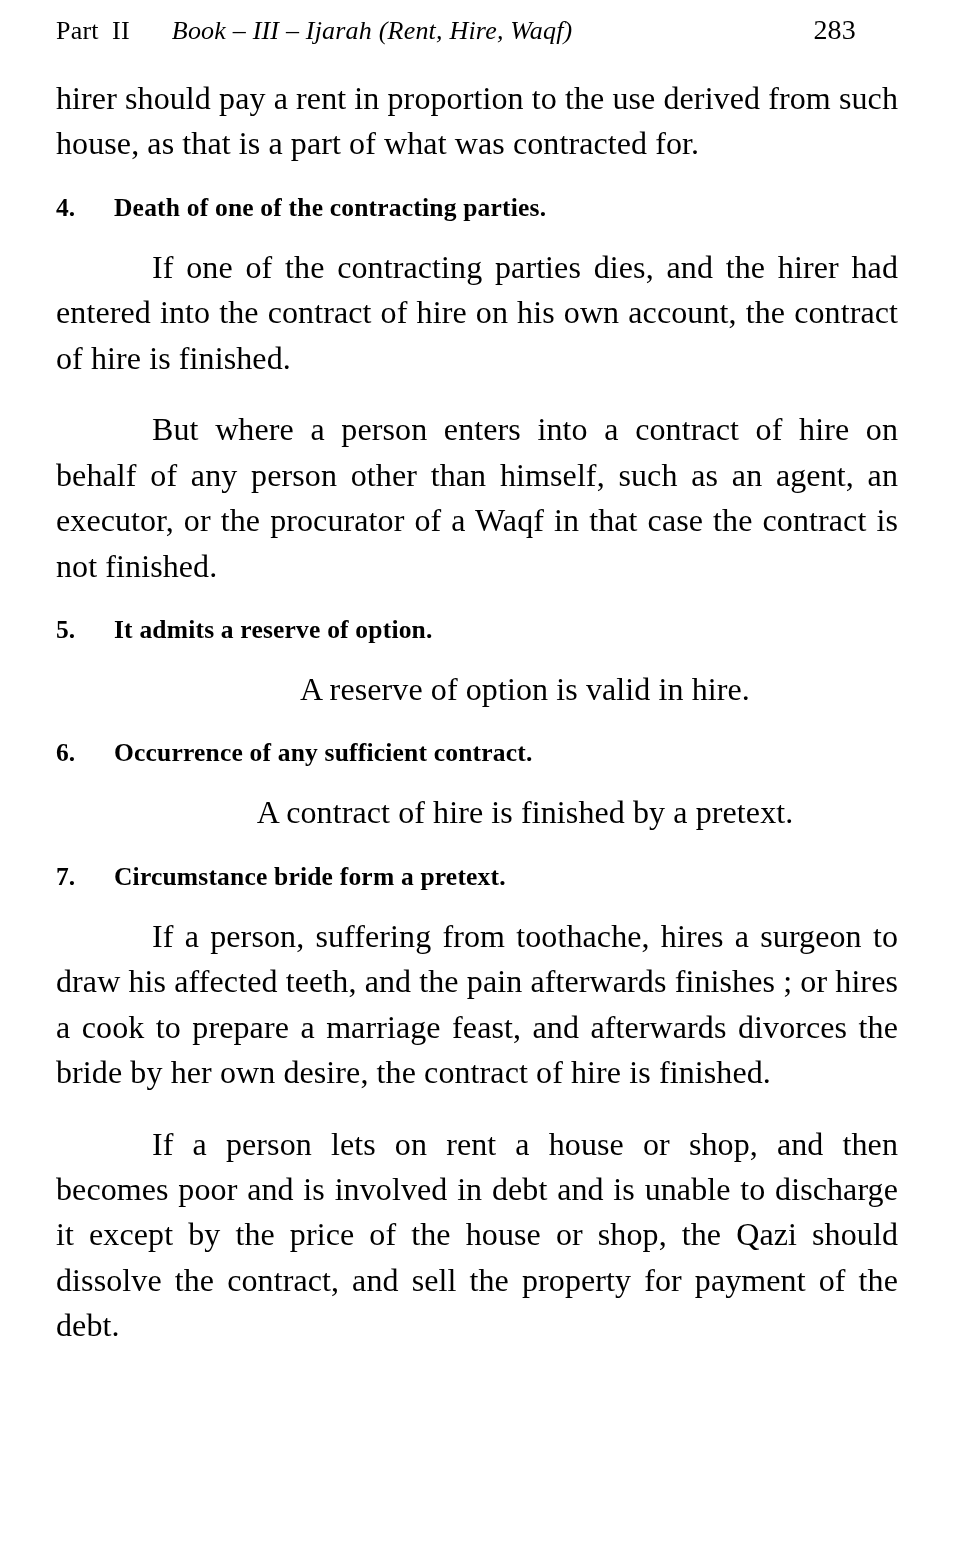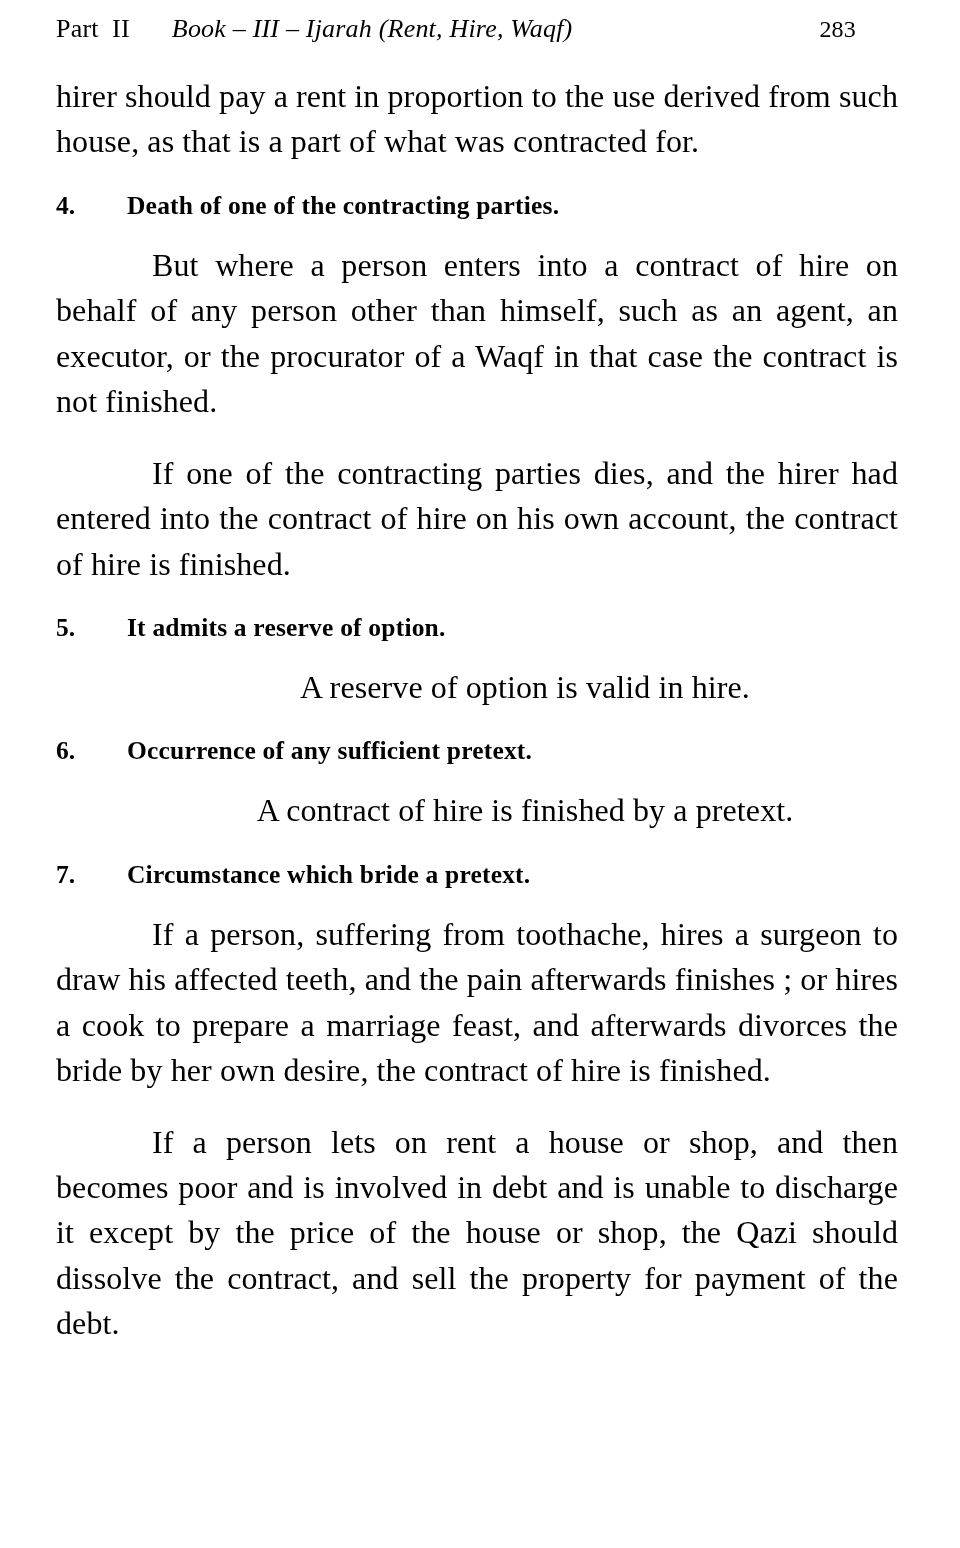--- a/index.html
+++ b/index.html
@@ -34,21 +34,21 @@
     font-weight: normal;
     white-space: pre;
   }
   .header .booktitle {
     font-style: italic;
     margin-left: 42px;
     white-space: pre;
   }
   .header .pageno {
     margin-left: auto;
-    font-size: 24px;
+    font-size: 28px;
     padding-right: 42px;
   }
 
   p.body {
     font-size: 32px;
     line-height: 1.42;
     margin: 0 0 26px 0;
     text-align: justify;
     text-justify: inter-word;
     letter-spacing: 0.1px;
@@ -70,59 +70,58 @@
     font-weight: bold;
     font-size: 25.5px;
     margin: 0 0 22px 0;
   }
   .numbered .num {
     width: 58px;
     flex: 0 0 58px;
   }
   .numbered .title {
     letter-spacing: 0.2px;
-    margin-left: 13px;
   }
 </style>
 </head>
 <body>
 
 <div class="page">
 
   <div class="header">
     <span class="part">Part  II</span>
     <span class="booktitle">Book – III – Ijarah (Rent, Hire, Waqf)</span>
     <span class="pageno">283</span>
   </div>
 
   <p class="body noindent">hirer should pay a rent in proportion to the use derived from such house, as that is a part of what was contracted for.</p>
 
   <div class="numbered">
     <span class="num">4.</span>
     <span class="title">Death of one of the contracting parties.</span>
   </div>
 
+  <p class="body indent">If one of the contracting parties dies, and the hirer had entered into the contract of hire on his own account, the contract of hire is finished.</p>
   <p class="body indent">But where a person enters into a contract of hire on behalf of any person other than himself, such as an agent, an executor, or the procurator of a Waqf  in that case the contract is not finished.</p>
-  <p class="body indent">If one of the contracting parties dies, and the hirer had entered into the contract of hire on his own account, the contract of hire is finished.</p>
 
   <div class="numbered">
     <span class="num">5.</span>
     <span class="title">It admits a reserve of option.</span>
   </div>
 
   <p class="body center-ish">A reserve of option is valid in hire.</p>
 
   <div class="numbered">
     <span class="num">6.</span>
-    <span class="title">Occurrence of any sufficient pretext.</span>
+    <span class="title">Occurrence of any sufficient contract.</span>
   </div>
 
   <p class="body center-ish">A contract of hire is finished by a pretext.</p>
 
   <div class="numbered">
     <span class="num">7.</span>
-    <span class="title">Circumstance which bride a pretext.</span>
+    <span class="title">Circumstance bride form a pretext.</span>
   </div>
 
   <p class="body indent">If a person, suffering from toothache, hires a surgeon to draw his affected teeth, and the pain afterwards finishes ; or hires a cook to prepare a marriage feast, and afterwards divorces the bride by her own desire, the contract of hire is finished.</p>
   <p class="body indent">If a person lets on rent a house or shop, and then becomes poor and is involved in debt and is unable to discharge it except by the price of the house or shop, the Qazi should dissolve the contract, and sell the property for payment of the debt.</p>
 
 </div>
 
 </body></html>

